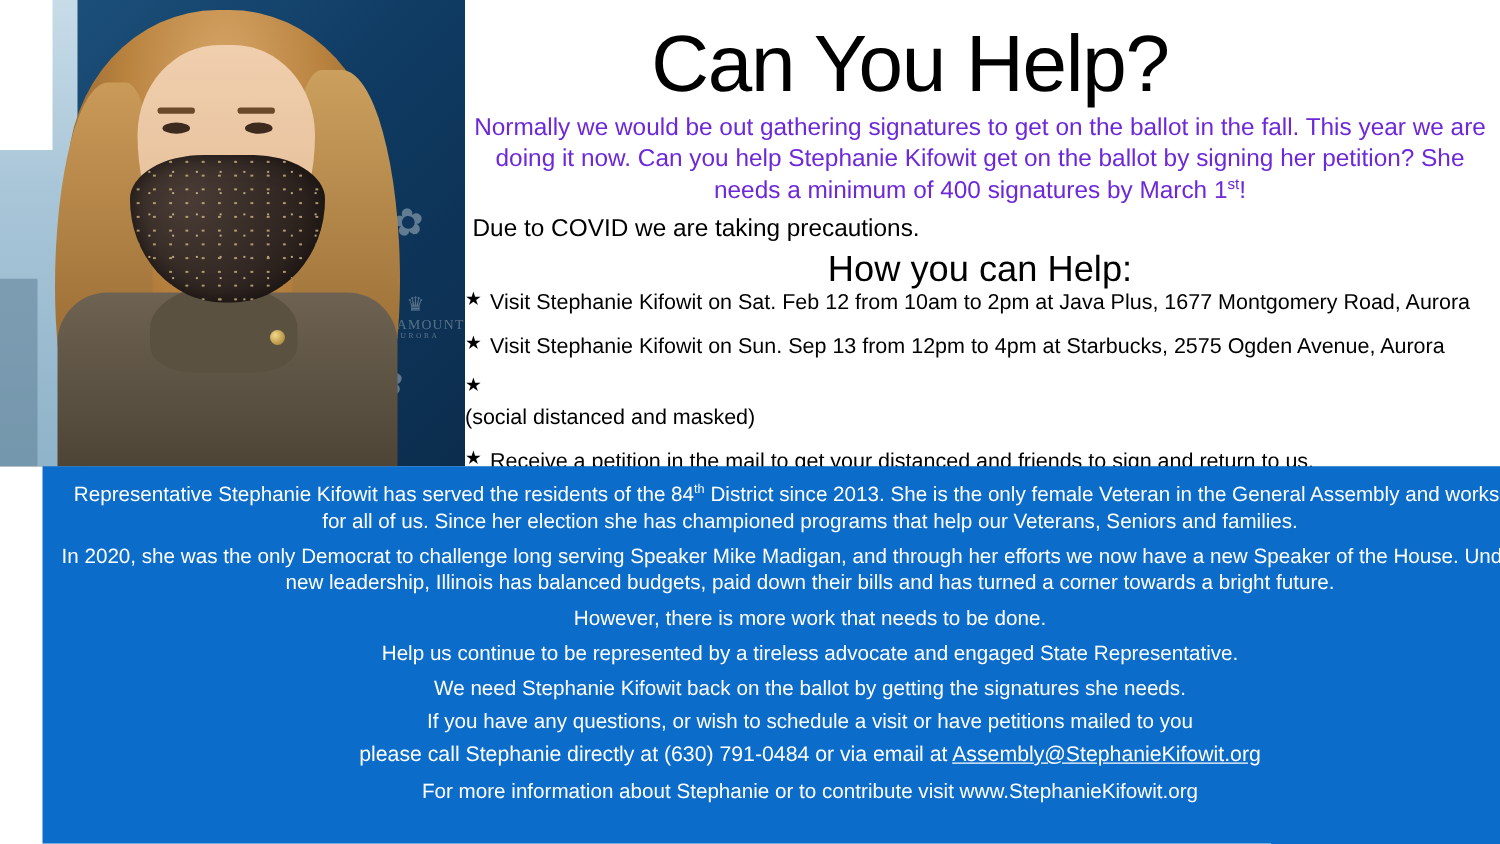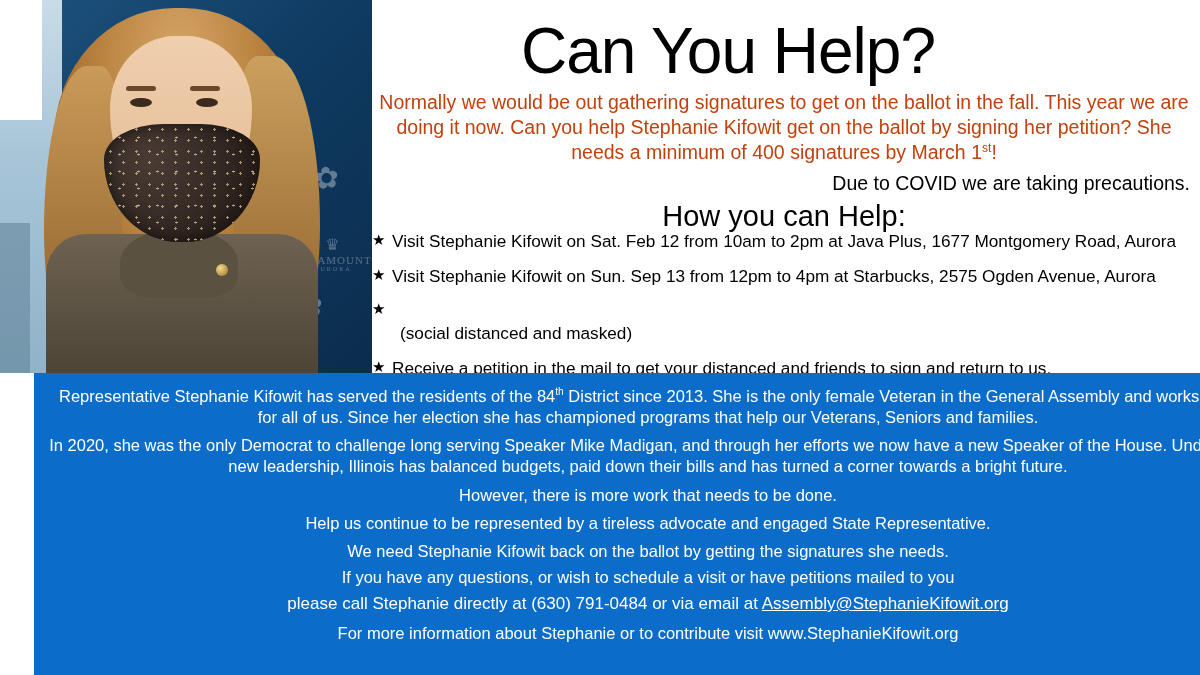--- a/index.html
+++ b/index.html
@@ -194,28 +194,28 @@
     color: #000;
   }
   .para {
     position: absolute;
     left: 378px;
     top: 90px;
     width: 812px;
     text-align: center;
     font-size: 19.5px;
     line-height: 1.28;
-    color: #c2410c;
+    color: #6d28d9;
   }
   .covid {
     position: absolute;
     left: 378px;
     top: 172px;
     width: 812px;
-    text-align: right;
+    text-align: left;
     font-size: 19.5px;
   }
   .howto {
     position: absolute;
     left: 378px;
     top: 200px;
     width: 812px;
     text-align: center;
     font-size: 29px;
   }
@@ -235,21 +235,20 @@
   .bullet .star {
     width: 20px;
     flex: 0 0 20px;
     font-size: 15px;
     line-height: 1.25;
   }
   .bullet .btxt { line-height: 1.25; }
   .bullet.sub {
     margin-top: -9px;
     margin-bottom: 14px;
-    padding-left: 28px;
   }
 
   
   .bottom {
     position: absolute;
     left: 0;
     top: 373px;
     width: 1200px;
     height: 302px;
     background: #0b6cc9;

